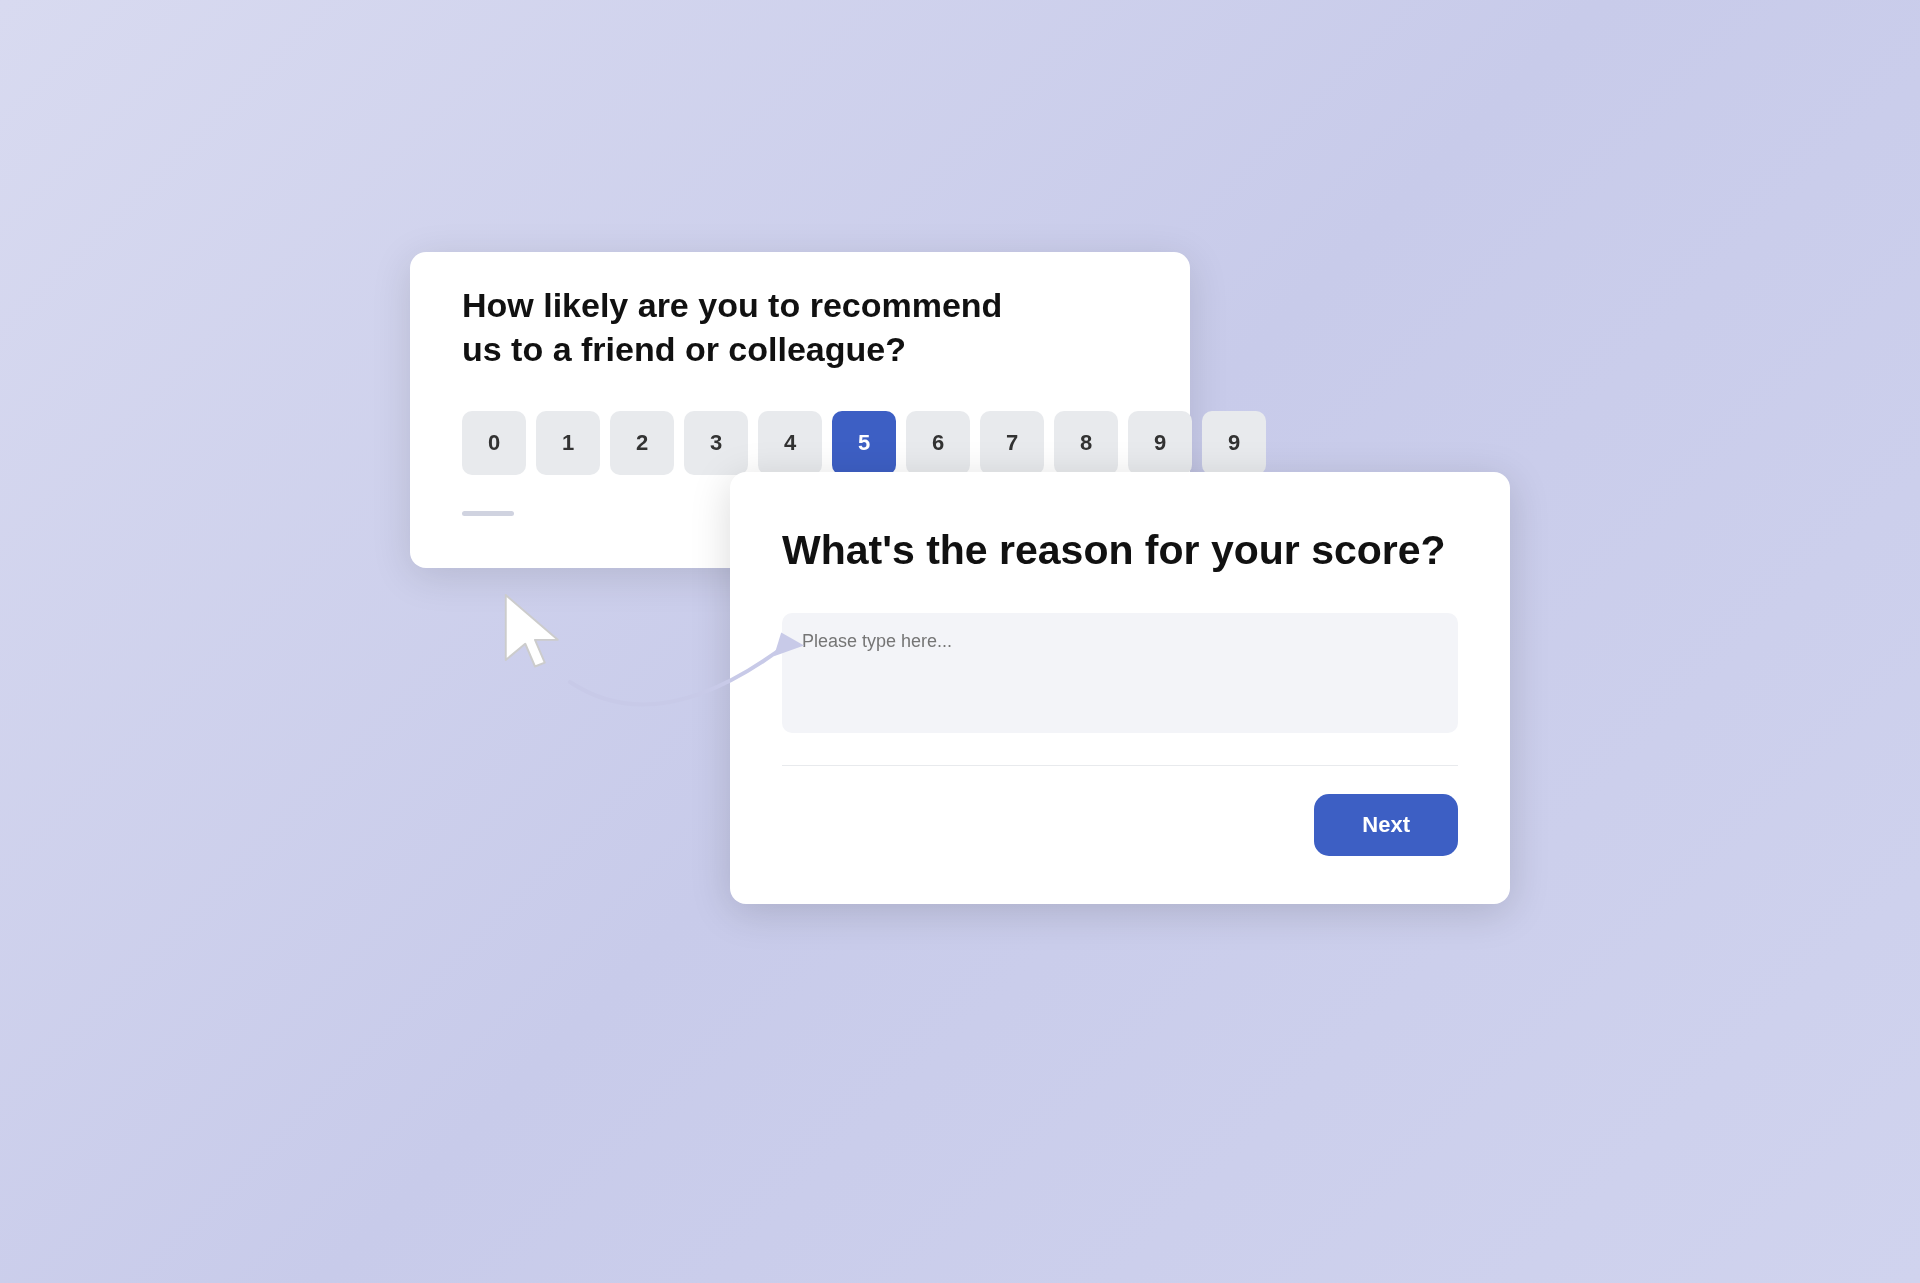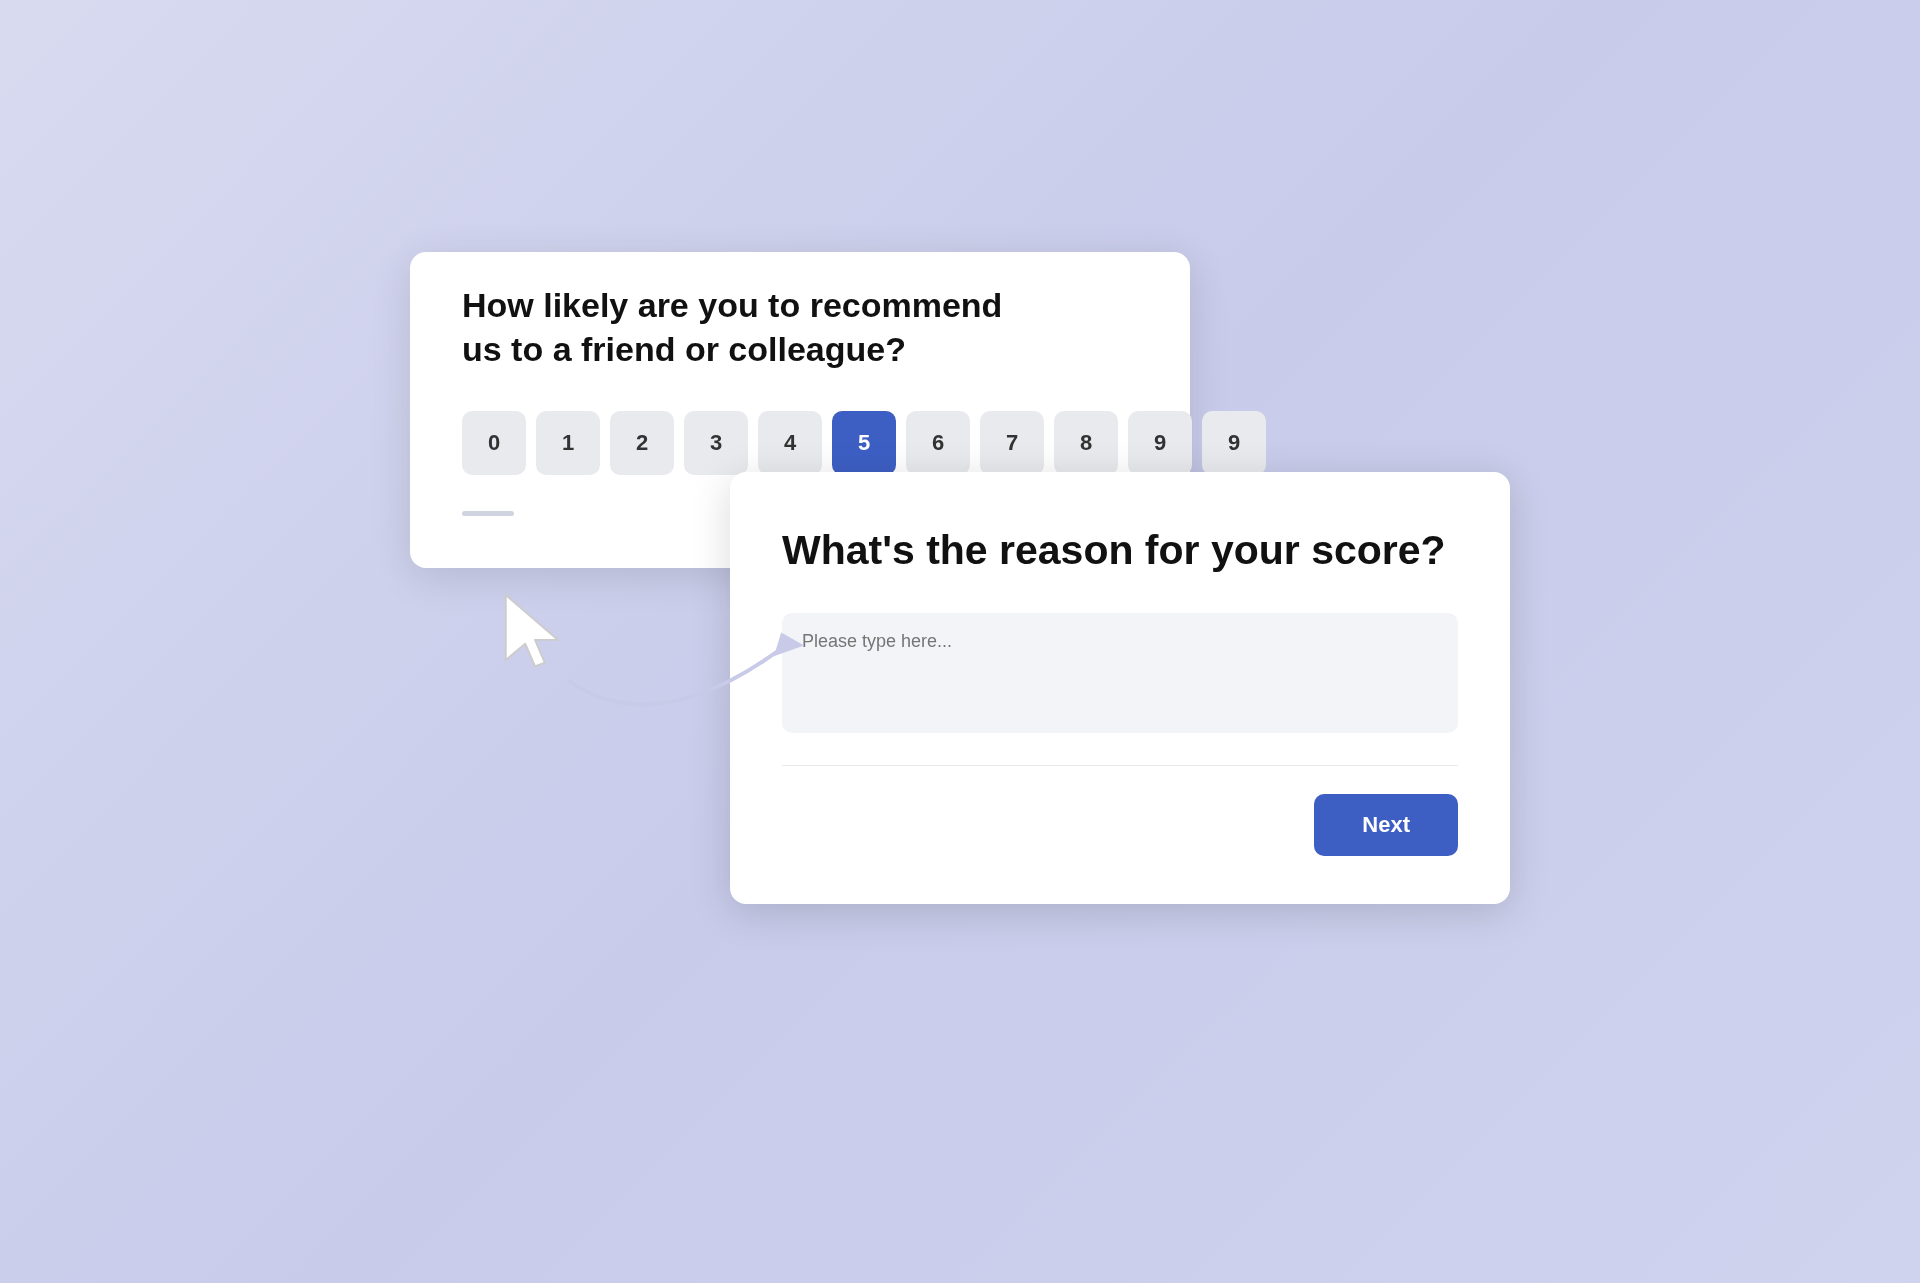--- a/index.html
+++ b/index.html
@@ -132,21 +132,21 @@
       height: 1px;
       background: #e8eaed;
       margin: 28px 0 28px 0;
     }
 
     .card-reason .next-btn {
       float: right;
       background: #3d5fc4;
       color: #ffffff;
       border: none;
-      border-radius: 10px;
+      border-radius: 15px;
       padding: 18px 48px;
       font-size: 22px;
       font-weight: 600;
       cursor: pointer;
     }
   </style>
 </head>
 <body>
 
 <div class="scene">

